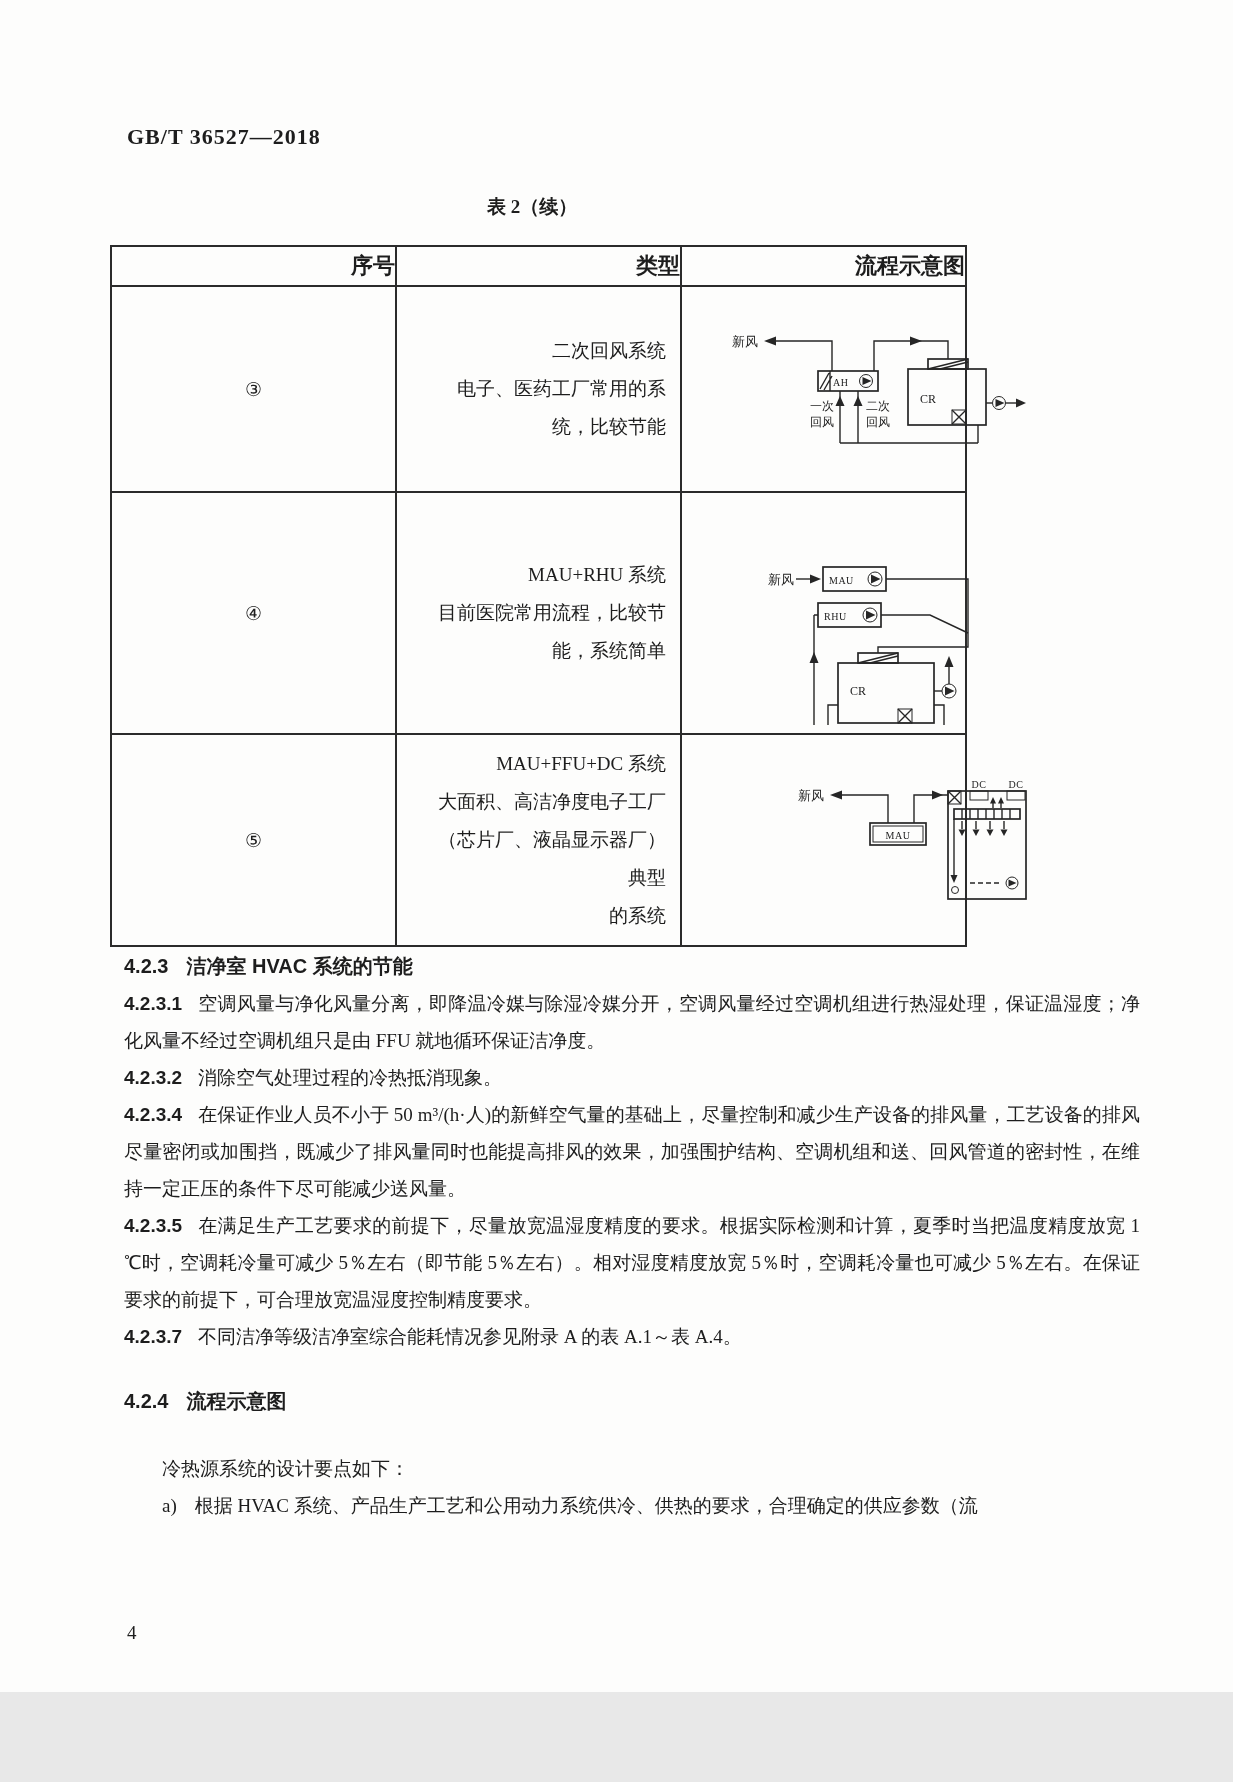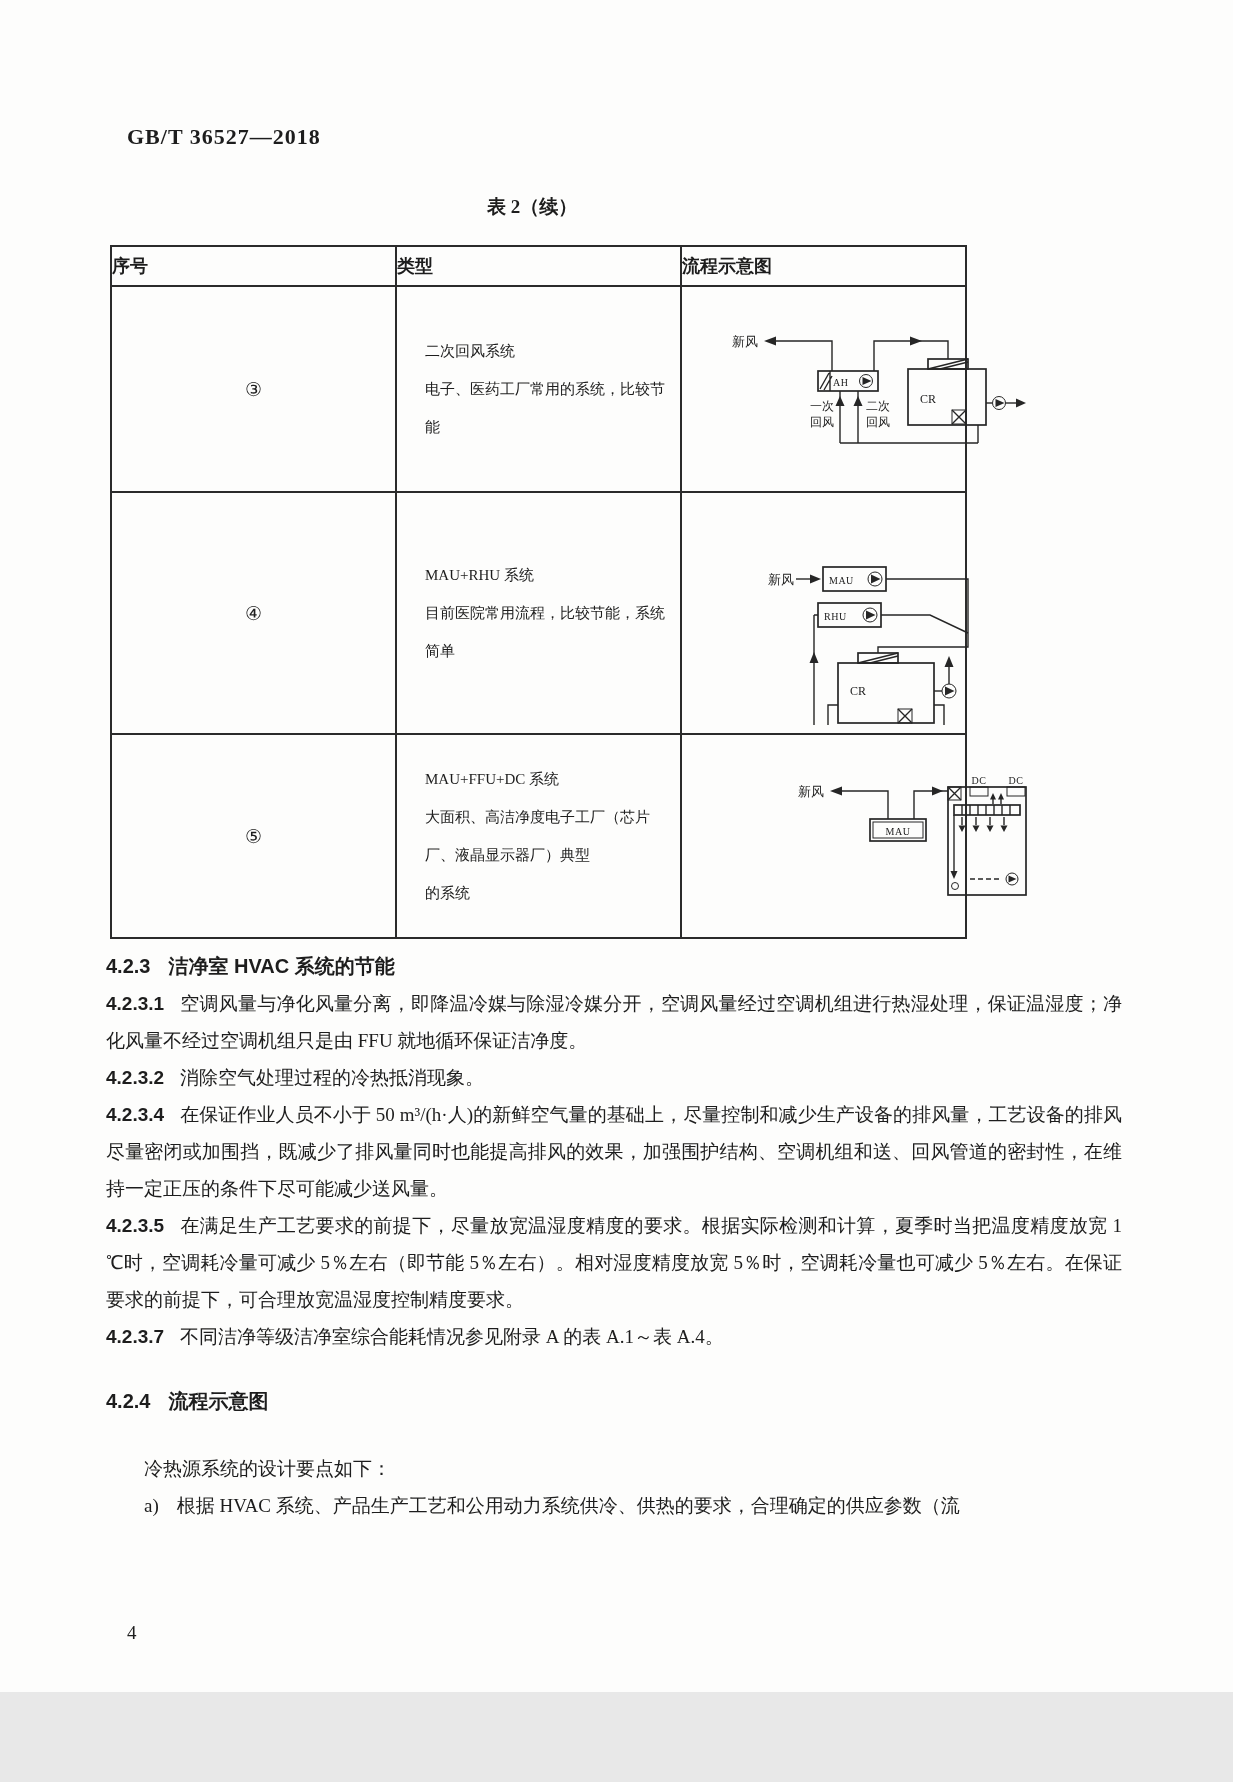--- a/index.html
+++ b/index.html
@@ -6,38 +6,38 @@
   body { background:#e8e8e8; font-family:"Liberation Serif", serif; }
   .page { position:relative; width:1233px; height:1692px; background:#fdfdfc; margin:0 auto; color:#1d1d1d; overflow:hidden; }
 
   .doc-number { position:absolute; left:127px; top:124px; font-family:"Liberation Serif", serif; font-weight:bold; font-size:22px; letter-spacing:1px; }
 
   .table-title { position:absolute; left:104px; top:194px; width:856px; text-align:center; font-weight:bold; font-size:19px; font-family:"Liberation Serif", serif; }
 
   .tbl-wrap { position:absolute; left:110px; top:245px; width:857px; }
   table.t2 { border-collapse:collapse; table-layout:fixed; width:857px; }
   table.t2 th, table.t2 td { border:2px solid #2b2b2b; }
-  table.t2 th { height:40px; font-family:"Liberation Serif", serif; font-weight:bold; font-size:18px; text-align:left; vertical-align:middle; }
+  table.t2 th { height:40px; font-family:"Liberation Serif", serif; font-weight:bold; font-size:22px; text-align:right; vertical-align:middle; }
   td.c-num { width:68px; text-align:center; vertical-align:middle; font-size:19px; }
-  td.c-type { width:435px; vertical-align:middle; padding:10px 14px 10px 28px; font-size:15px; line-height:38px; }
+  td.c-type { width:435px; vertical-align:middle; padding:10px 14px 10px 28px; font-size:19px; line-height:38px;text-align:right; }
   td.c-diag { width:354px; text-align:center; vertical-align:middle; padding:4px 0; }
   tr.r3 td { height:192px; }
   tr.r4 td { height:226px; }
   tr.r5 td { height:192px; }
 
   svg .ln { stroke:#262626; stroke-width:1.4; fill:none; }
   svg .bx { stroke:#262626; stroke-width:1.7; fill:none; }
   svg .bx2 { stroke:#262626; stroke-width:1px; fill:none; }
   svg .ah { fill:#262626; }
   svg text { font-family:"Liberation Serif", serif; fill:#1d1d1d; }
   svg .cn { font-size:13px; }
   svg .sm { font-size:12px; }
   svg .en { font-size:10px; letter-spacing:.5px; }
 
-  .content { position:absolute; left:106px; top:948px; width:1016px; font-size:19px; line-height:37px; text-align:justify; }
+  .content { position:absolute; left:124px; top:948px; width:1016px; font-size:19px; line-height:37px; text-align:justify; }
   .clause-head { font-family:"Liberation Sans", sans-serif; font-weight:bold; font-size:20px; text-align:left; margin:0 0 26px 0; }
   .clause-head .cnum { margin-right:18px; }
   .content p { margin:0; }
   .cnum { font-family:"Liberation Sans", sans-serif; font-weight:bold; margin-right:16px; white-space:nowrap; }
   .h424 { margin:28px 0 30px 0 !important; }
   .indent { padding-left:38px; }
   .item { padding-left:38px; }
   .item .ilabel { margin-right:18px; }
 
   .page-number { position:absolute; left:127px; top:1622px; font-size:19px; }

